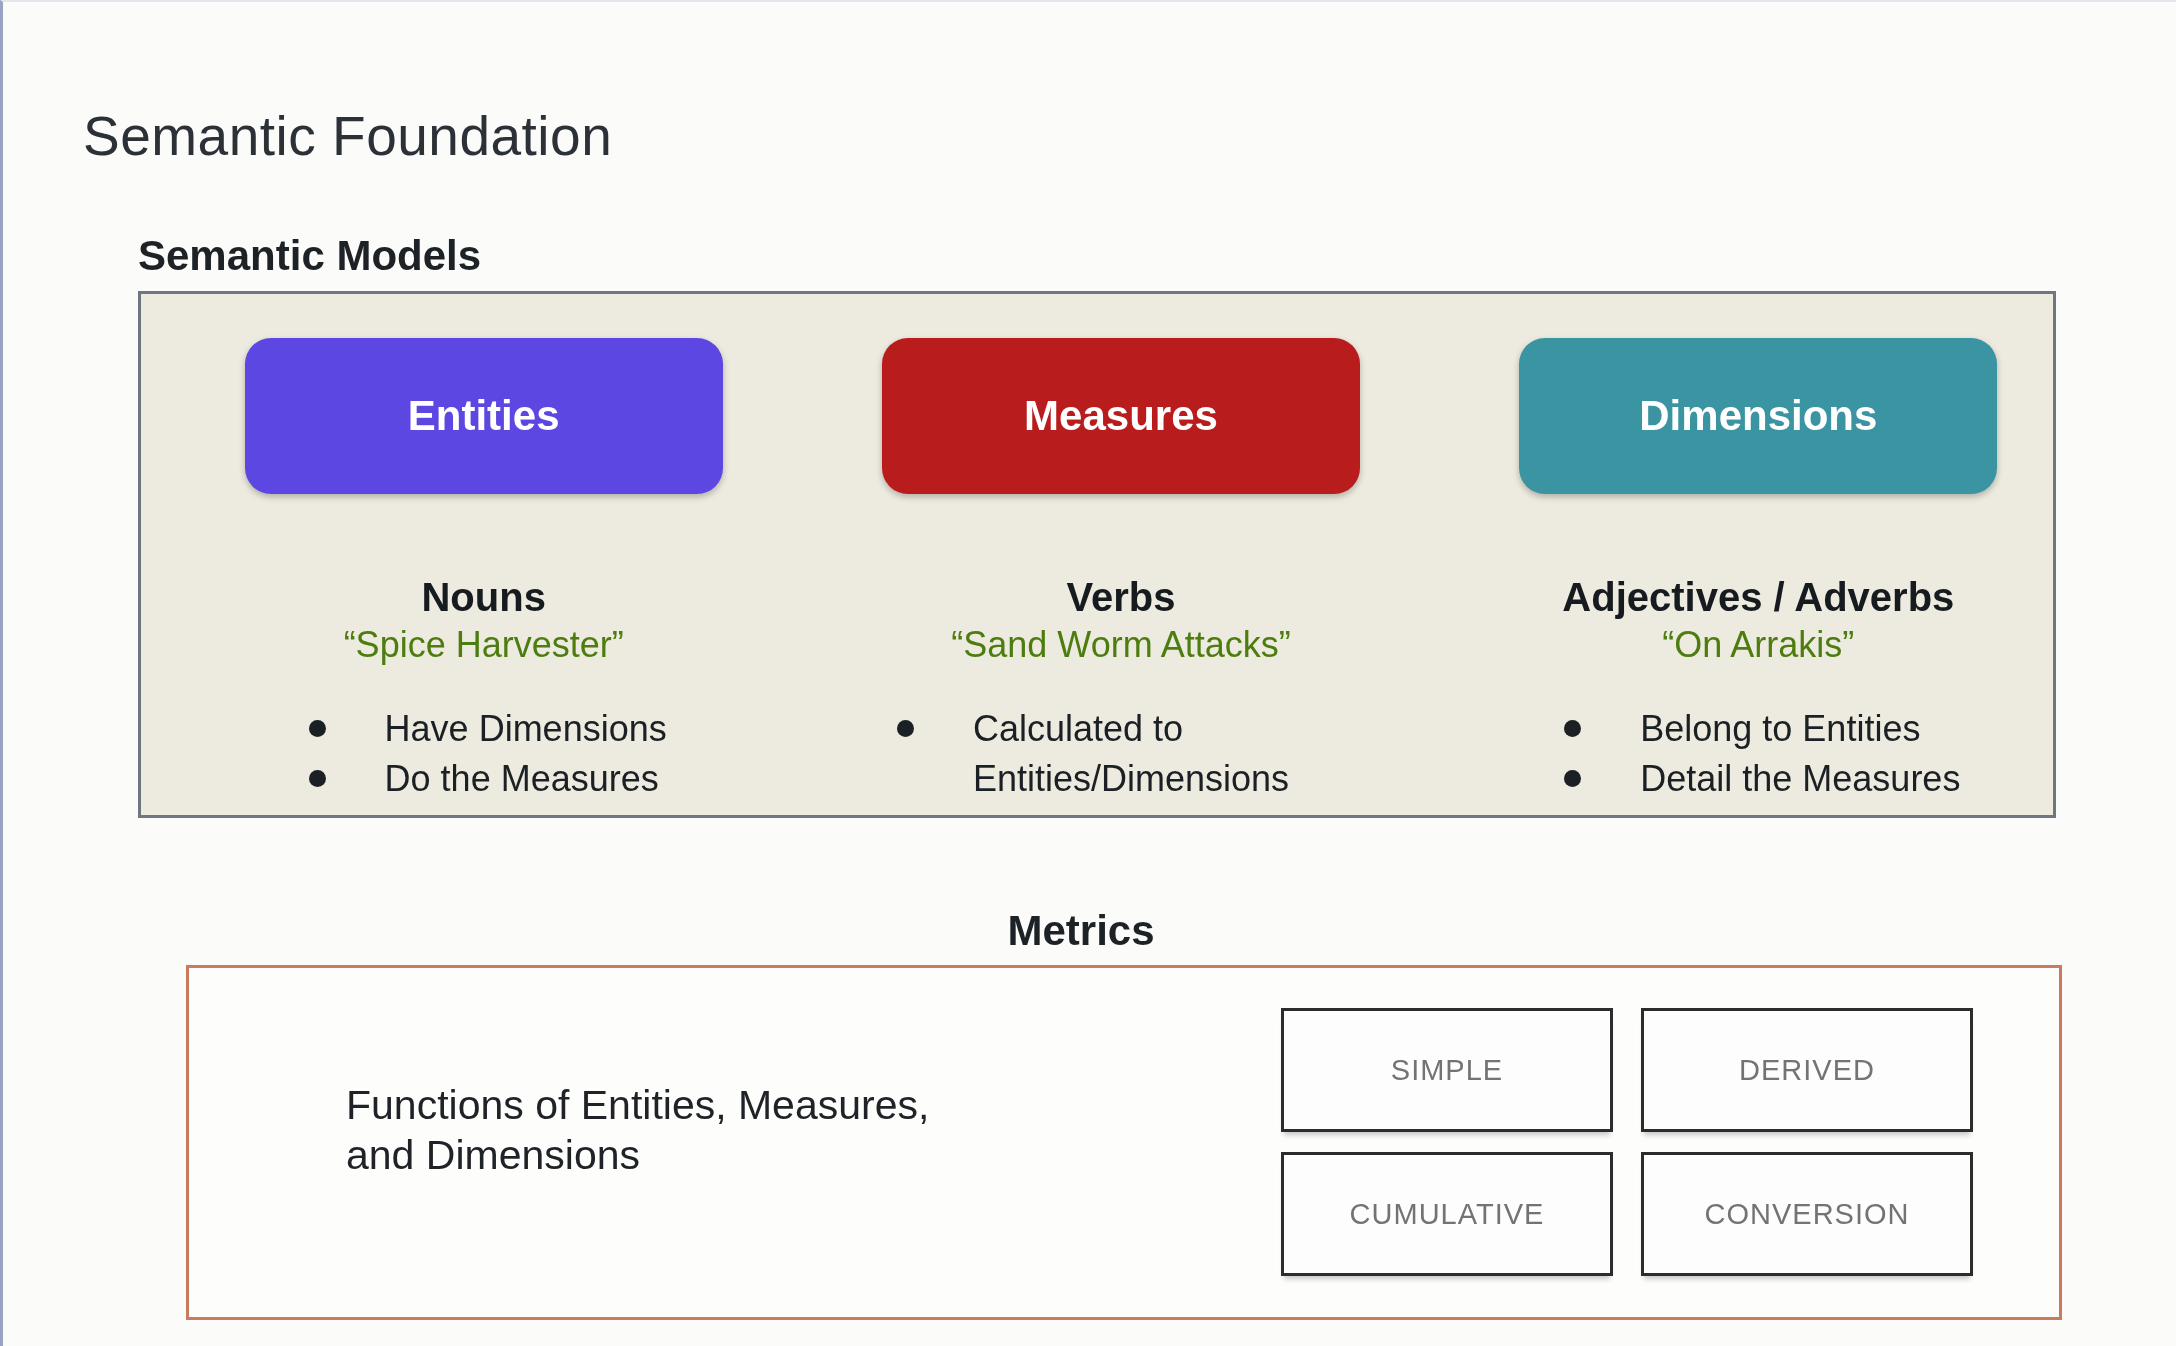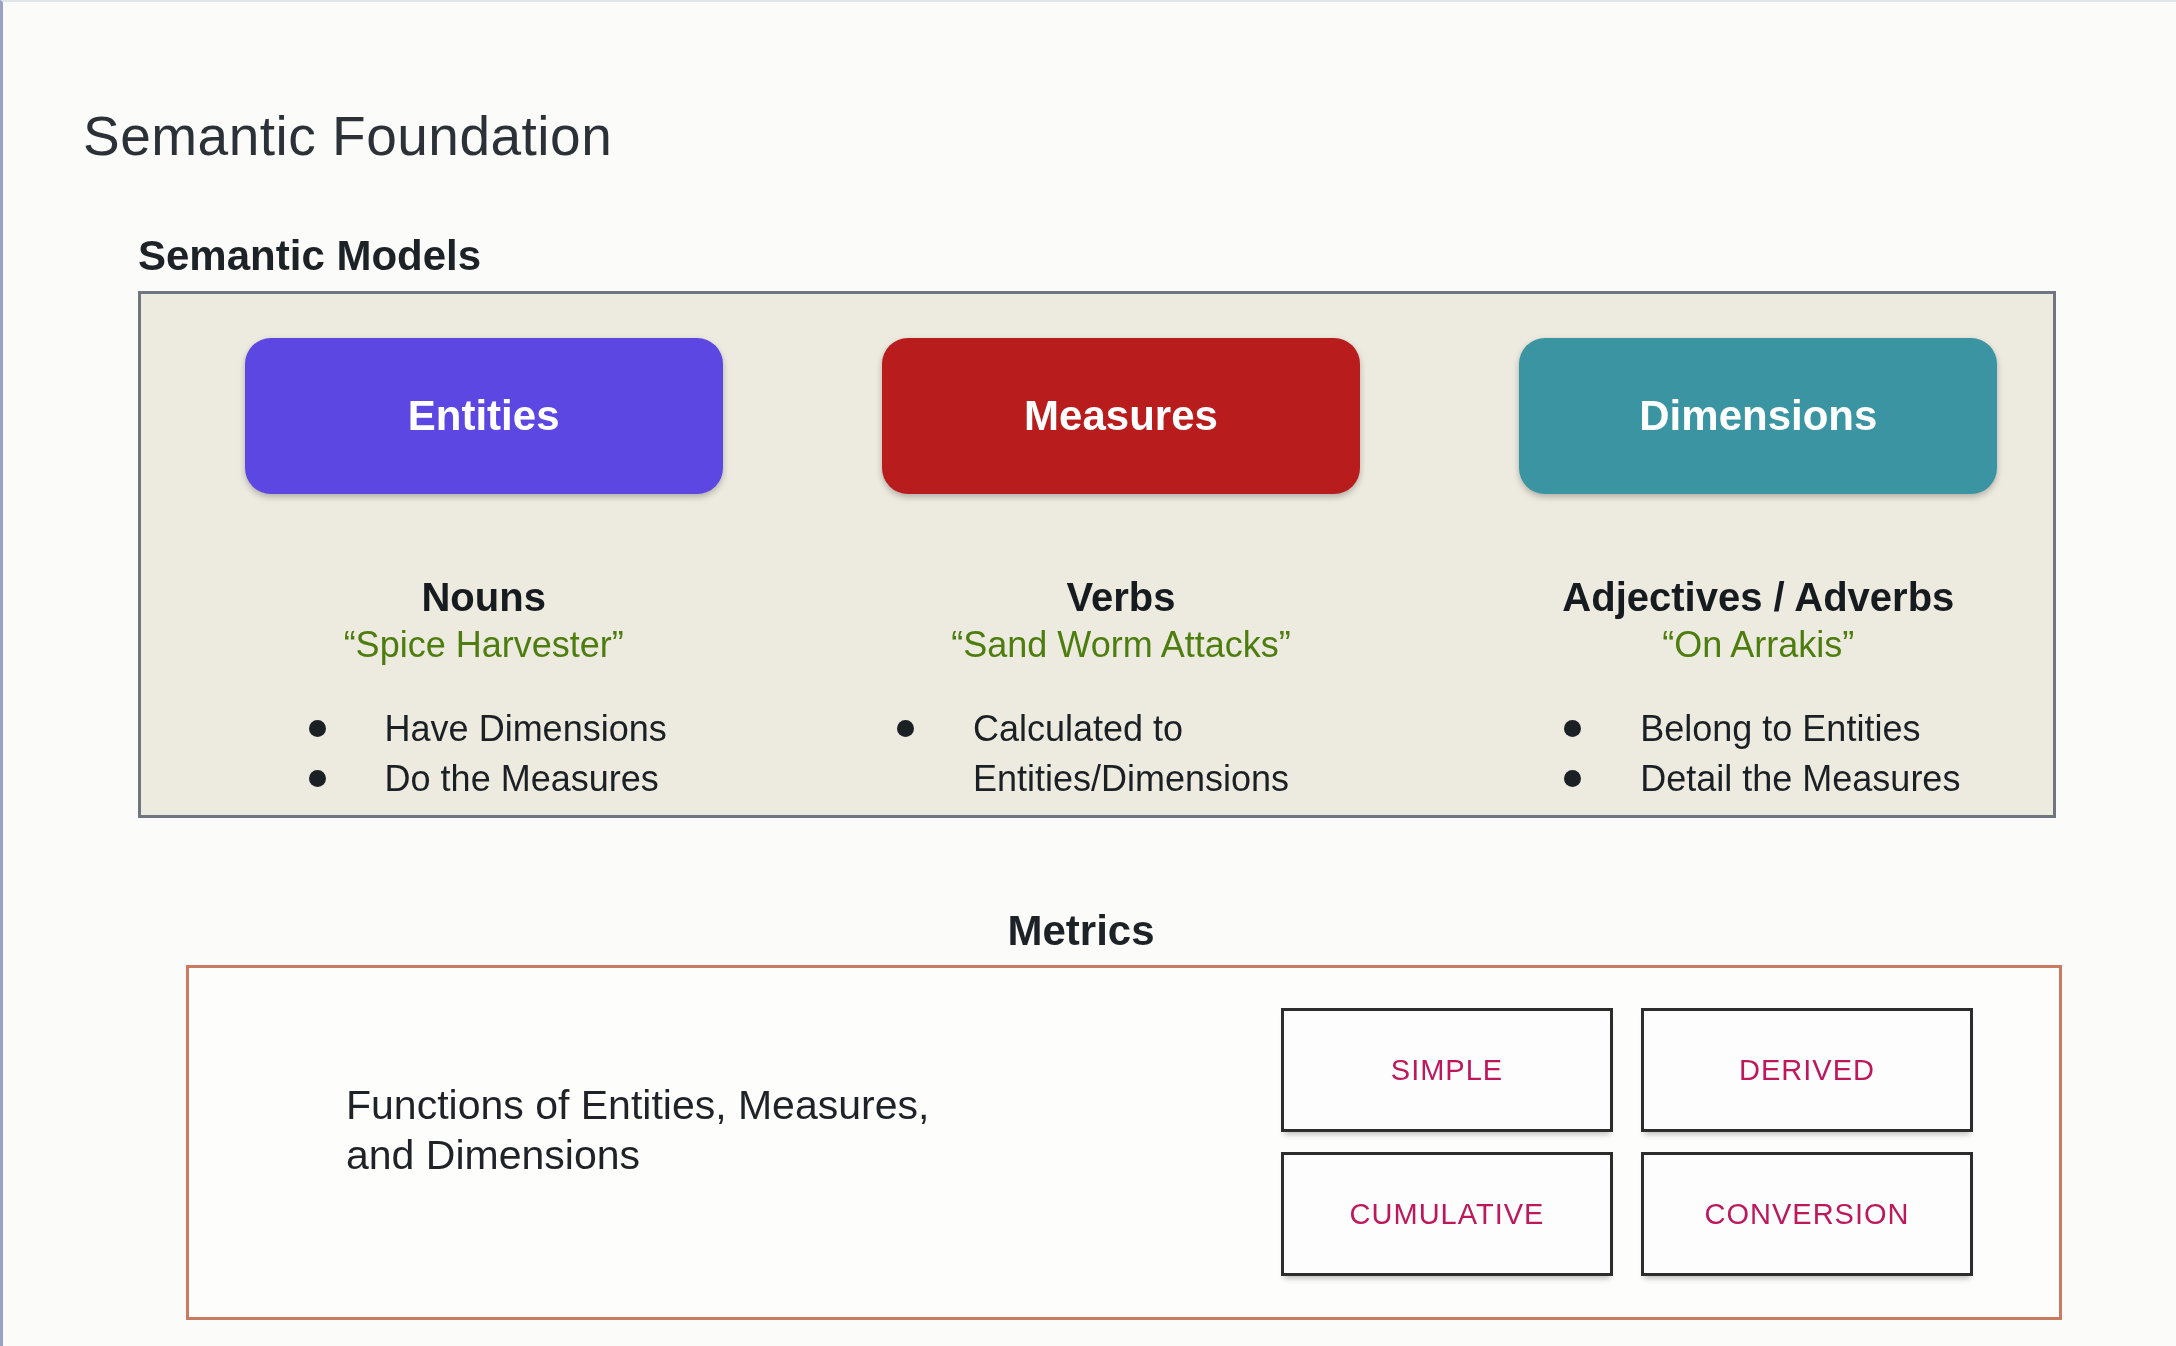--- a/index.html
+++ b/index.html
@@ -168,21 +168,21 @@
   }
   .metric-cell {
     background: #fdfdfd;
     border: 3px solid #2c2c2c;
     box-sizing: border-box;
     display: flex;
     align-items: center;
     justify-content: center;
     font-size: 29px;
     letter-spacing: 1px;
-    color: #be185d;
+    color: #737373;
     box-shadow: 0 6px 5px -3px rgba(0,0,0,0.22);
   }
 </style>
 </head>
 <body>
 
 <div class="slide">
 
   <div class="slide-title">Semantic Foundation</div>
 

